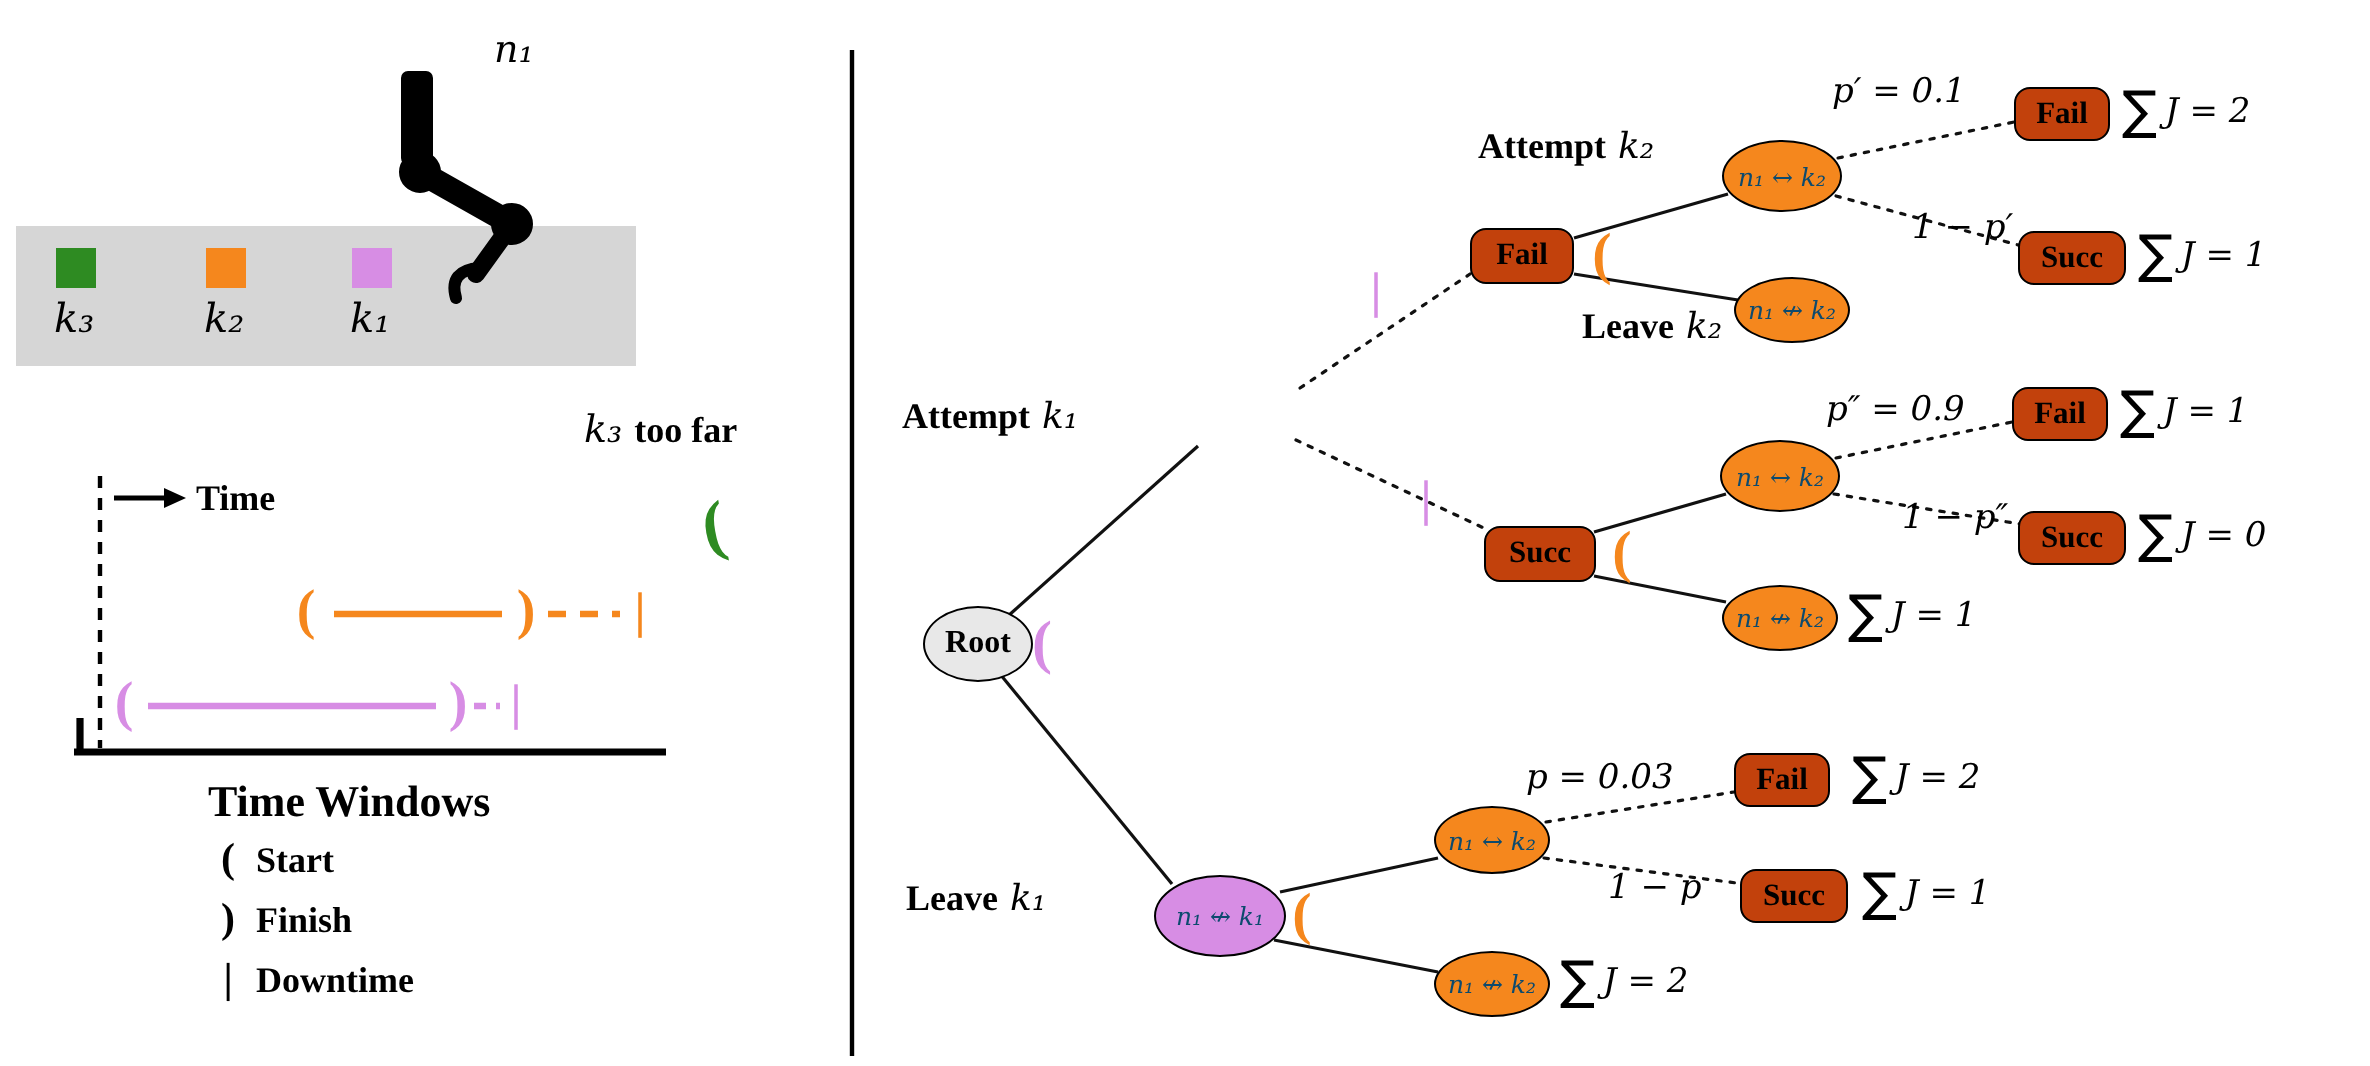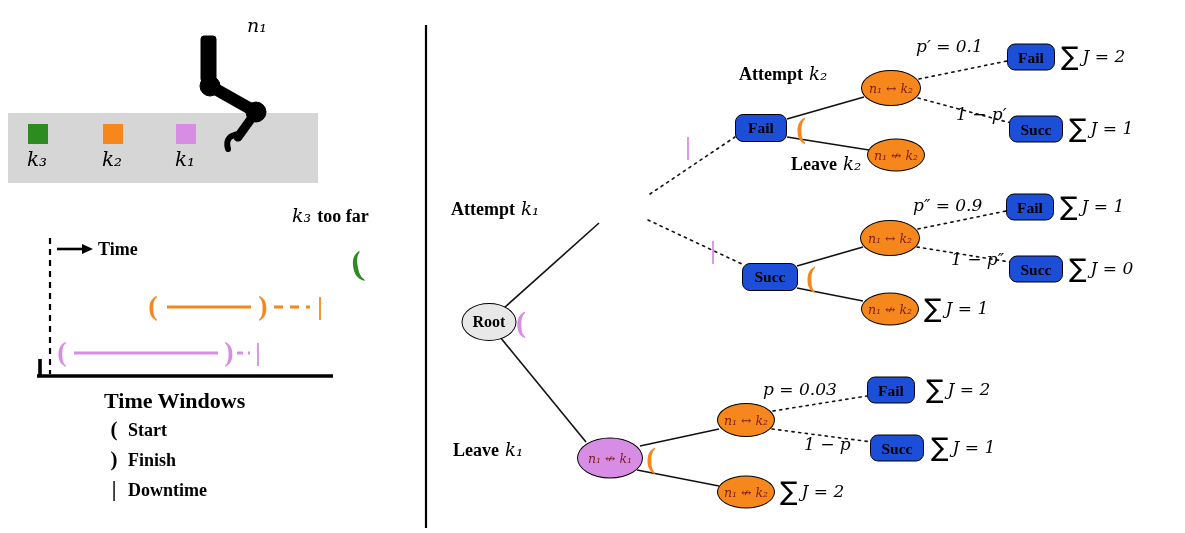--- a/index.html
+++ b/index.html
@@ -11,31 +11,31 @@
   .abs { position:absolute; white-space:nowrap; }
   .ctr { transform:translate(-50%,-50%); }
   svg.layer { position:absolute; left:0; top:0; }
   .math { font-family:"DejaVu Serif","DejaVu Sans",serif; font-style:italic; }
   .b { font-weight:bold; }
   .row { display:flex; gap:6px; align-items:baseline; }
   .node {
     border:1.7px solid #000; border-radius:50%;
     display:flex; align-items:center; justify-content:center;
     font-family:"DejaVu Serif","DejaVu Sans",serif; font-style:italic;
-    font-size:12.5px; text-align:center; color:#7f1d1d;
+    font-size:12.5px; text-align:center; color:#0c4a6e;
   }
   .node.violet { background:#d78de4; }
   .node.orange { background:#f5871d; }
   .rootnode {
     background:#e8e8e8; border:1.7px solid #000; border-radius:50%;
     display:flex; align-items:center; justify-content:center;
     font-weight:bold; font-size:16px;
   }
   .box {
-    background:#1d4ed8; border:1.7px solid #000; border-radius:8px;
+    background:#c2410c; border:1.7px solid #000; border-radius:8px;
     display:flex; align-items:center; justify-content:center;
     font-weight:bold; font-size:15.5px;text-align:right;
   }
   .paren { font-weight:bold; line-height:1; }
   .sumrow { display:flex; align-items:center; gap:4px; }
   .sum { font-size:26px; line-height:1; font-family:"DejaVu Sans",sans-serif; }
   .cost { font-size:17px; font-family:"DejaVu Serif","DejaVu Sans",serif; font-style:italic; }
   .prob { font-size:17px; }
   .sq { width:20px; height:20px; }
   .lsym { font-weight:bold; font-size:21px; width:16px; text-align:center; }

